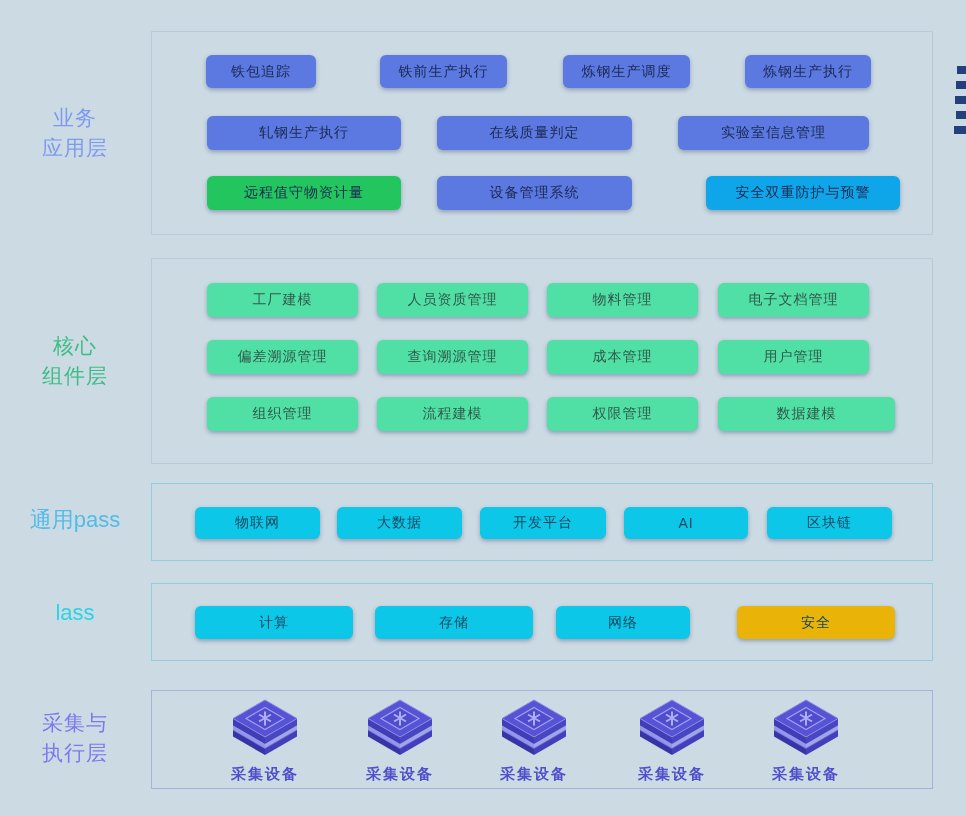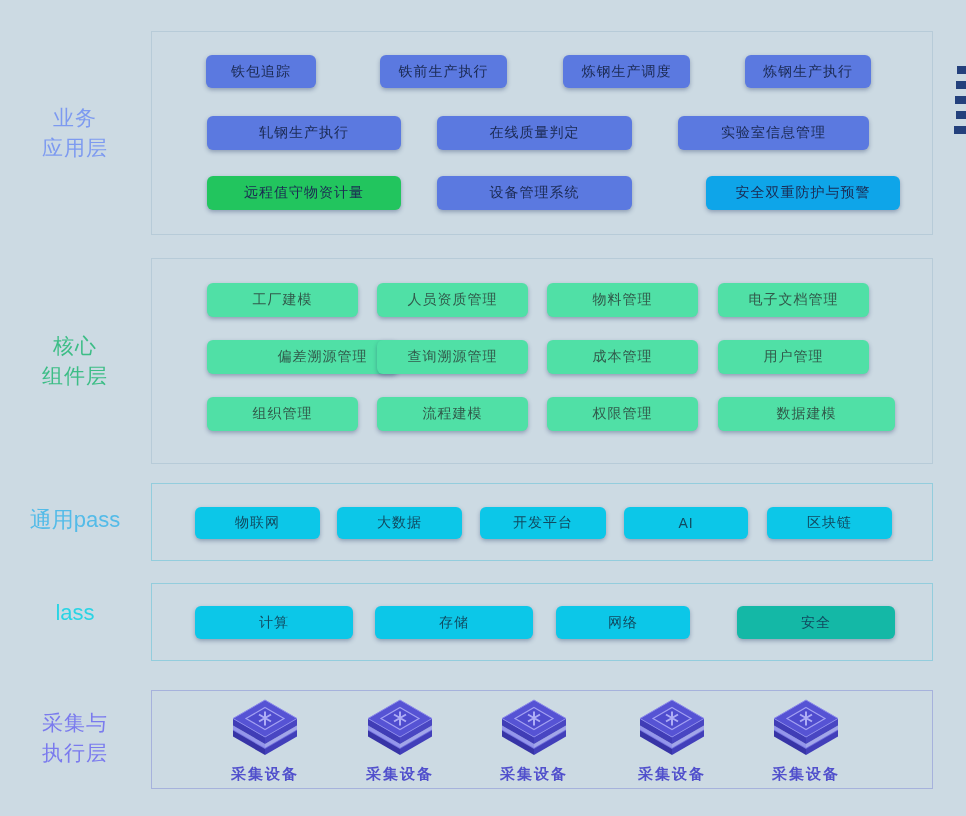--- a/index.html
+++ b/index.html
@@ -51,37 +51,37 @@
     <div class="pill" style="left: 207px; top: 116px; width: 194px; height: 34px; background: rgb(91, 121, 224); color: rgb(27, 42, 82);">轧钢生产执行</div>
     <div class="pill" style="left: 437px; top: 116px; width: 195px; height: 34px; background: rgb(91, 121, 224); color: rgb(27, 42, 82);">在线质量判定</div>
     <div class="pill" style="left: 678px; top: 116px; width: 191px; height: 34px; background: rgb(91, 121, 224); color: rgb(27, 42, 82);">实验室信息管理</div>
     <div class="pill" style="left: 207px; top: 176px; width: 194px; height: 34px; background: #22c55e; color: rgb(27, 42, 82);">远程值守物资计量</div>
     <div class="pill" style="left: 437px; top: 176px; width: 195px; height: 34px; background: rgb(91, 121, 224); color: rgb(27, 42, 82);">设备管理系统</div>
     <div class="pill" style="left: 706px; top: 176px; width: 194px; height: 34px; background: #0ea5e9; color: rgb(27, 42, 82);">安全双重防护与预警</div>
     <div class="pill" style="left: 207px; top: 283px; width: 151px; height: 34px; background: rgb(80, 224, 166); color: rgb(49, 90, 75);">工厂建模</div>
     <div class="pill" style="left: 377px; top: 283px; width: 151px; height: 34px; background: rgb(80, 224, 166); color: rgb(49, 90, 75);">人员资质管理</div>
     <div class="pill" style="left: 547px; top: 283px; width: 151px; height: 34px; background: rgb(80, 224, 166); color: rgb(49, 90, 75);">物料管理</div>
     <div class="pill" style="left: 718px; top: 283px; width: 151px; height: 34px; background: rgb(80, 224, 166); color: rgb(49, 90, 75);">电子文档管理</div>
-    <div class="pill" style="left: 207px; top: 340px; width: 151px; height: 34px; background: rgb(80, 224, 166); color: rgb(49, 90, 75); padding-left: 40px;">偏差溯源管理</div>
+    <div class="pill" style="left: 207px; top: 340px; width: 151px; height: 34px; background: rgb(80, 224, 166); color: rgb(49, 90, 75);">偏差溯源管理</div>
     <div class="pill" style="left: 377px; top: 340px; width: 151px; height: 34px; background: rgb(80, 224, 166); color: rgb(49, 90, 75);">查询溯源管理</div>
     <div class="pill" style="left: 547px; top: 340px; width: 151px; height: 34px; background: rgb(80, 224, 166); color: rgb(49, 90, 75);">成本管理</div>
     <div class="pill" style="left: 718px; top: 340px; width: 151px; height: 34px; background: rgb(80, 224, 166); color: rgb(49, 90, 75);">用户管理</div>
     <div class="pill" style="left: 207px; top: 397px; width: 151px; height: 34px; background: rgb(80, 224, 166); color: rgb(49, 90, 75);">组织管理</div>
     <div class="pill" style="left: 377px; top: 397px; width: 151px; height: 34px; background: rgb(80, 224, 166); color: rgb(49, 90, 75);">流程建模</div>
     <div class="pill" style="left: 547px; top: 397px; width: 151px; height: 34px; background: rgb(80, 224, 166); color: rgb(49, 90, 75);">权限管理</div>
     <div class="pill" style="left: 718px; top: 397px; width: 177px; height: 34px; background: rgb(80, 224, 166); color: rgb(49, 90, 75);">数据建模</div>
     <div class="pill" style="left: 195px; top: 507px; width: 125px; height: 32px; background: rgb(12, 199, 232); color: rgb(17, 74, 96);">物联网</div>
     <div class="pill" style="left: 337px; top: 507px; width: 125px; height: 32px; background: rgb(12, 199, 232); color: rgb(17, 74, 96);">大数据</div>
     <div class="pill" style="left: 480px; top: 507px; width: 126px; height: 32px; background: rgb(12, 199, 232); color: rgb(17, 74, 96);">开发平台</div>
     <div class="pill" style="left: 624px; top: 507px; width: 124px; height: 32px; background: rgb(12, 199, 232); color: rgb(17, 74, 96);">AI</div>
     <div class="pill" style="left: 767px; top: 507px; width: 125px; height: 32px; background: rgb(12, 199, 232); color: rgb(17, 74, 96);">区块链</div>
     <div class="pill" style="left: 195px; top: 606px; width: 158px; height: 33px; background: rgb(12, 199, 232); color: rgb(17, 74, 96);">计算</div>
     <div class="pill" style="left: 375px; top: 606px; width: 158px; height: 33px; background: rgb(12, 199, 232); color: rgb(17, 74, 96);">存储</div>
     <div class="pill" style="left: 556px; top: 606px; width: 134px; height: 33px; background: rgb(12, 199, 232); color: rgb(17, 74, 96);">网络</div>
-    <div class="pill" style="left: 737px; top: 606px; width: 158px; height: 33px; background: #14b8a6; color: rgb(17, 74, 96);">安全</div>
+    <div class="pill" style="left: 737px; top: 606px; width: 158px; height: 33px; background: #eab308; color: rgb(17, 74, 96);">安全</div>
     <div class="device" style="left: 210px; top: 699px;">
 <svg width="70" height="57" viewBox="0 0 70 57">
   <polygon points="3,30.5 35,49 35,56 3,37.5" fill="#3734a6"></polygon>
   <polygon points="35,49 67,30.5 67,37.5 35,56" fill="#423fba"></polygon>
   <polygon points="3,26.5 35,45 35,50 3,31.5" fill="#8684ec" opacity="0.8"></polygon>
   <polygon points="35,45 67,26.5 67,31.5 35,50" fill="#8684ec" opacity="0.6"></polygon>
   <polygon points="3,19.5 35,38 35,45 3,26.5" fill="#403db6"></polygon>
   <polygon points="35,38 67,19.5 67,26.5 35,45" fill="#4946c2"></polygon>
   <polygon points="35,1 67,19.5 35,38 3,19.5" fill="#5653d4" stroke="#8a88ea" stroke-width="1"></polygon>
   <polygon points="35,8.5 54,19.5 35,30.5 16,19.5" fill="#4f4cce" stroke="#a3a1f2" stroke-width="1.2"></polygon>

